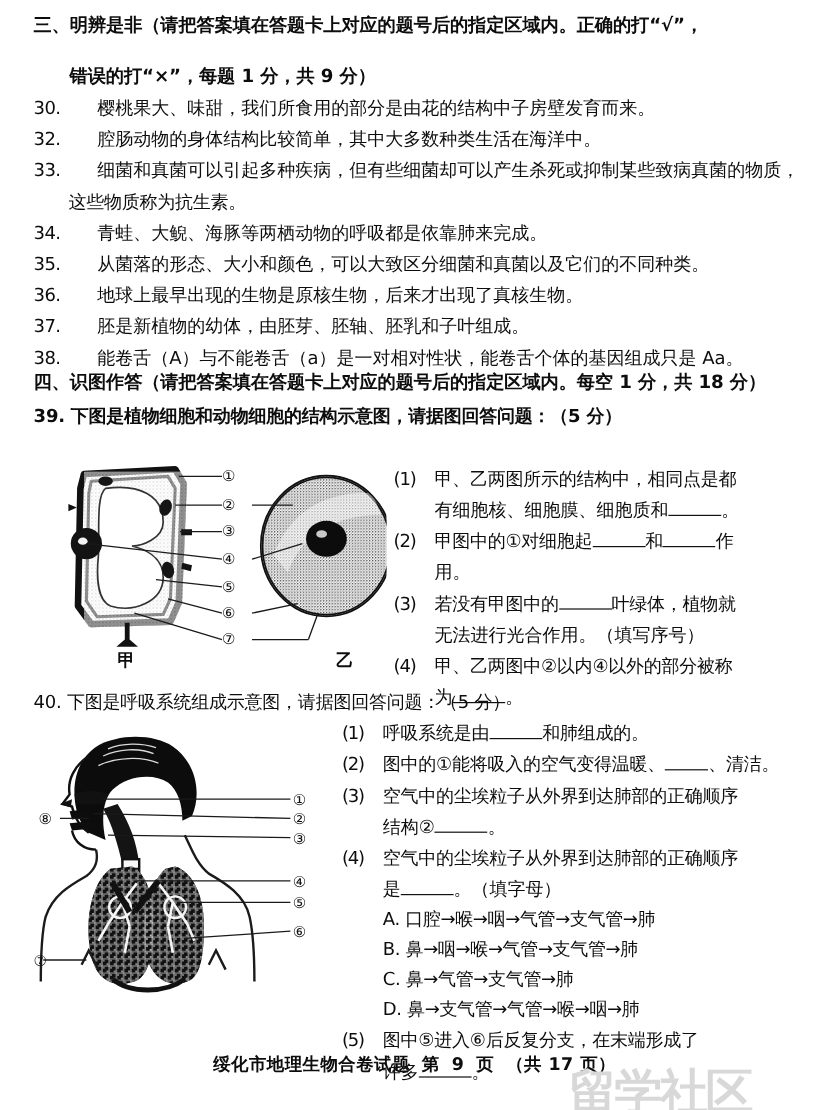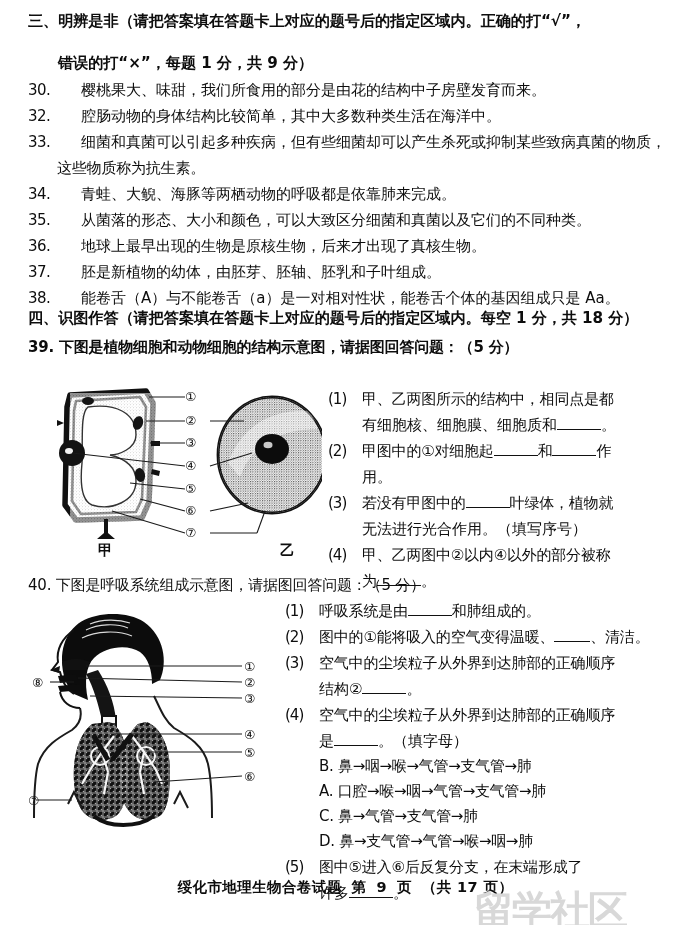--- a/index.html
+++ b/index.html
@@ -469,22 +469,22 @@
       <span>结构②</span><span class="blank b-md"></span><span>。</span>
     </div>
 
     <div class="sub">
       <span class="sub-n">(4)</span>
       <span class="sub-t">空气中的尘埃粒子从外界到达肺部的正确顺序</span>
     </div>
     <div class="sub-cont">
       <span>是</span><span class="blank b-md"></span><span>。（填字母）</span>
     </div>
+    <div class="opt">A. 口腔→喉→咽→气管→支气管→肺</div>
     <div class="opt">B. 鼻→咽→喉→气管→支气管→肺</div>
-    <div class="opt">A. 口腔→喉→咽→气管→支气管→肺</div>
     <div class="opt">C. 鼻→气管→支气管→肺</div>
     <div class="opt">D. 鼻→支气管→气管→喉→咽→肺</div>
 
     <div class="sub">
       <span class="sub-n">(5)</span>
       <span class="sub-t">图中⑤进入⑥后反复分支，在末端形成了</span>
     </div>
     <div class="sub-cont">
       <span>许多</span><span class="blank b-md"></span><span>。</span>
     </div>

